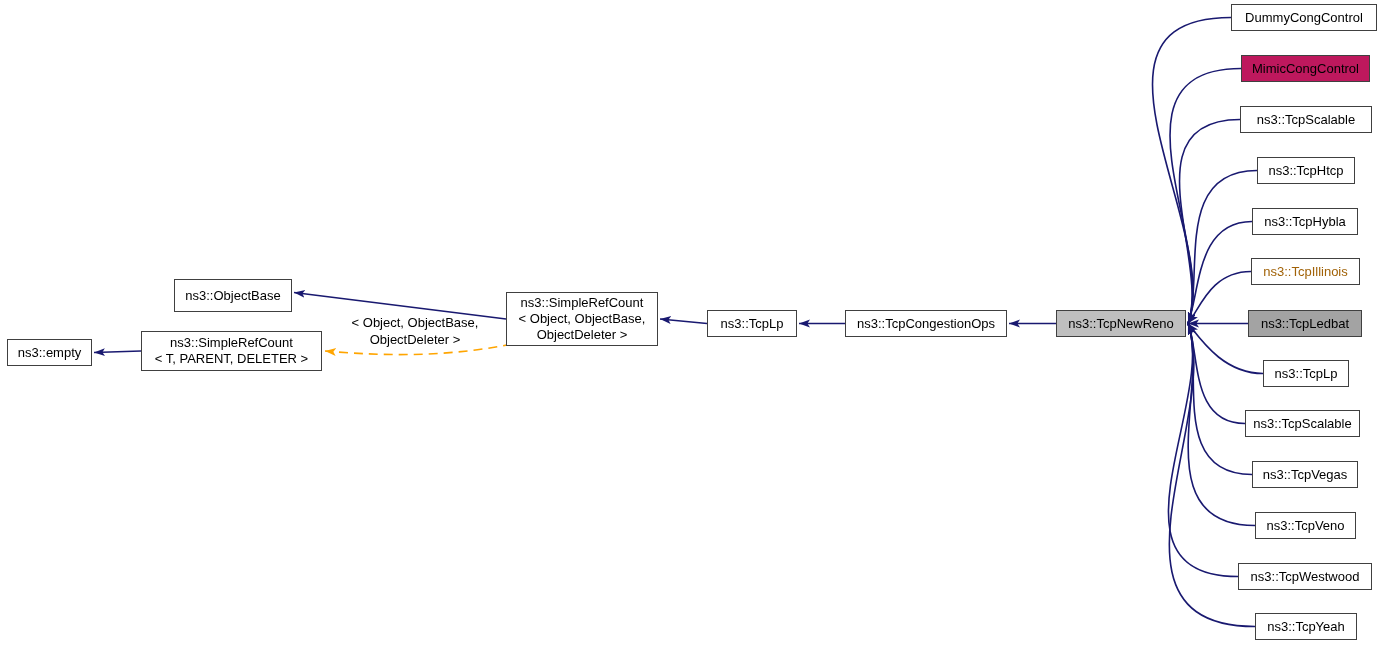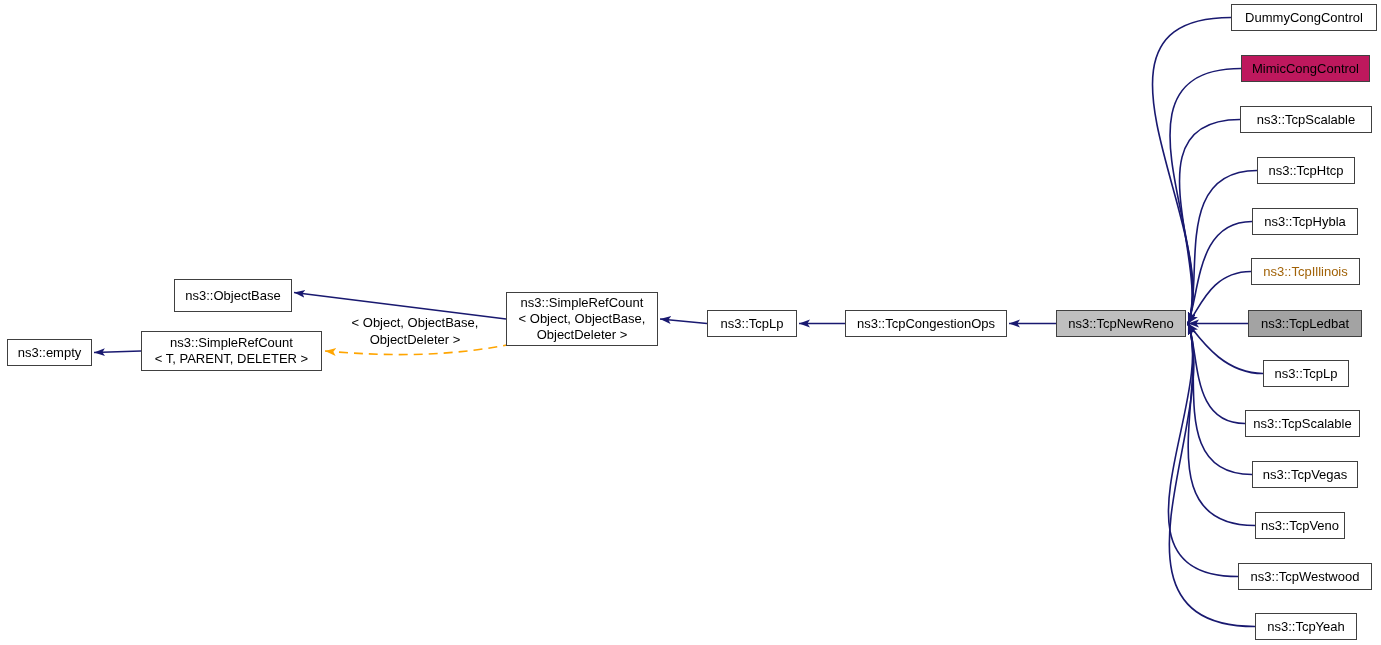--- a/index.html
+++ b/index.html
@@ -103,17 +103,17 @@
     <div class="node" style="left: 1231px; top: 4px; width: 146px; height: 27px; background: rgb(255, 255, 255); border-color: rgb(64, 64, 64); color: rgb(0, 0, 0); align-items: flex-end;"><span class="line">DummyCongControl</span></div>
     <div class="node" style="left: 1241px; top: 55px; width: 129px; height: 27px; background: #be185d; border-color: rgb(64, 64, 64); color: rgb(0, 0, 0);"><span class="line">MimicCongControl</span></div>
     <div class="node" style="left: 1240px; top: 106px; width: 132px; height: 27px; background: rgb(255, 255, 255); border-color: rgb(64, 64, 64); color: rgb(0, 0, 0);"><span class="line">ns3::TcpScalable</span></div>
     <div class="node" style="left: 1257px; top: 157px; width: 98px; height: 27px; background: rgb(255, 255, 255); border-color: rgb(64, 64, 64); color: rgb(0, 0, 0);"><span class="line">ns3::TcpHtcp</span></div>
     <div class="node" style="left: 1252px; top: 208px; width: 106px; height: 27px; background: rgb(255, 255, 255); border-color: rgb(64, 64, 64); color: rgb(0, 0, 0);"><span class="line">ns3::TcpHybla</span></div>
     <div class="node" style="left: 1251px; top: 258px; width: 109px; height: 27px; background: rgb(255, 255, 255); border-color: rgb(64, 64, 64); color: #a16207;"><span class="line">ns3::TcpIllinois</span></div>
     <div class="node" style="left: 1248px; top: 310px; width: 114px; height: 27px; background: #a3a3a3; border-color: rgb(64, 64, 64); color: rgb(0, 0, 0);"><span class="line">ns3::TcpLedbat</span></div>
     <div class="node" style="left: 1263px; top: 360px; width: 86px; height: 27px; background: rgb(255, 255, 255); border-color: rgb(64, 64, 64); color: rgb(0, 0, 0);"><span class="line">ns3::TcpLp</span></div>
     <div class="node" style="left: 1245px; top: 410px; width: 115px; height: 27px; background: rgb(255, 255, 255); border-color: rgb(64, 64, 64); color: rgb(0, 0, 0);"><span class="line">ns3::TcpScalable</span></div>
     <div class="node" style="left: 1252px; top: 461px; width: 106px; height: 27px; background: rgb(255, 255, 255); border-color: rgb(64, 64, 64); color: rgb(0, 0, 0);"><span class="line">ns3::TcpVegas</span></div>
-    <div class="node" style="left: 1255px; top: 512px; width: 90px; height: 27px; background: rgb(255, 255, 255); border-color: rgb(64, 64, 64); color: rgb(0, 0, 0);"><span class="line">ns3::TcpVeno</span></div>
+    <div class="node" style="left: 1255px; top: 512px; width: 101px; height: 27px; background: rgb(255, 255, 255); border-color: rgb(64, 64, 64); color: rgb(0, 0, 0);"><span class="line">ns3::TcpVeno</span></div>
     <div class="node" style="left: 1238px; top: 563px; width: 134px; height: 27px; background: rgb(255, 255, 255); border-color: rgb(64, 64, 64); color: rgb(0, 0, 0);"><span class="line">ns3::TcpWestwood</span></div>
     <div class="node" style="left: 1255px; top: 613px; width: 102px; height: 27px; background: rgb(255, 255, 255); border-color: rgb(64, 64, 64); color: rgb(0, 0, 0);"><span class="line">ns3::TcpYeah</span></div>
     <div class="edge-label" style="left: 345px; top: 314px; width: 140px; color: rgb(0, 0, 0);"><div>&lt; Object, ObjectBase,</div><div>ObjectDeleter &gt;</div></div>
   </div>
 
 </body></html>

